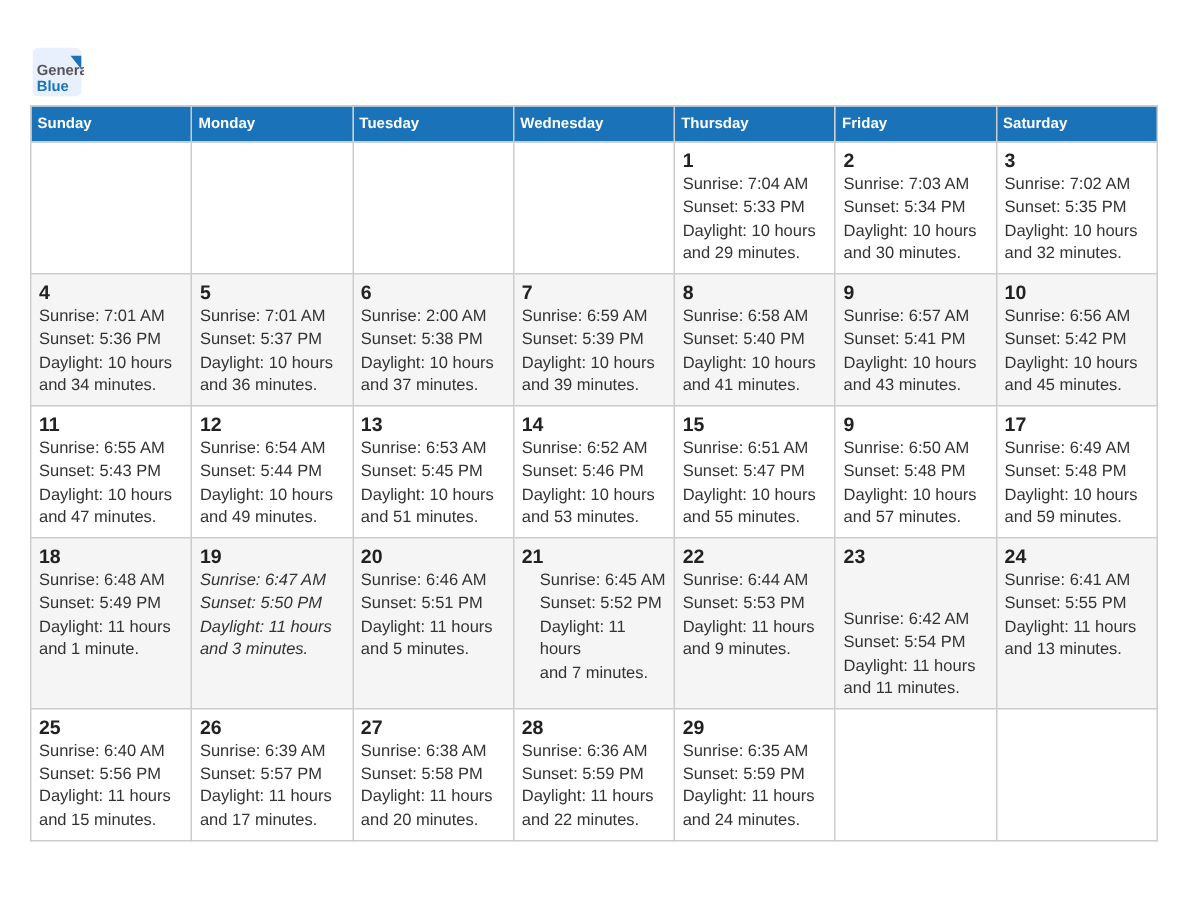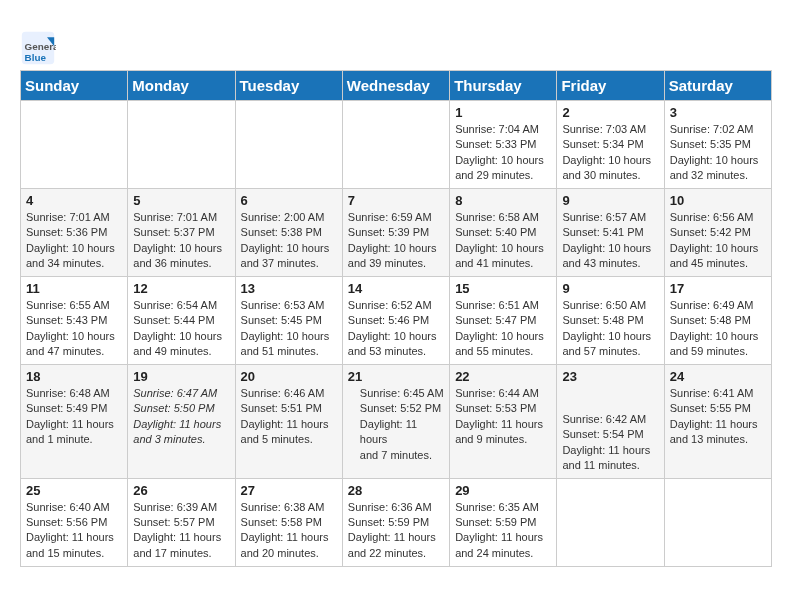--- a/index.html
+++ b/index.html
@@ -34,21 +34,21 @@
     .clearfix::after { content: ''; display: table; clear: both; }
 
     table {
       width: 100%;
       border-collapse: collapse;
       table-layout: fixed;
     }
     thead tr th {
       background-color: #1a73b8;
       color: #fff;
-      font-size: 15px;
+      font-size: 10px;
       font-weight: bold;
       padding: 6px 4px;
       text-align: left;
       border: 1px solid #ccc;
     }
     tbody tr td {
       border: 1px solid #ccc;
       vertical-align: top;
       padding: 4px 5px;
       height: 88px;

